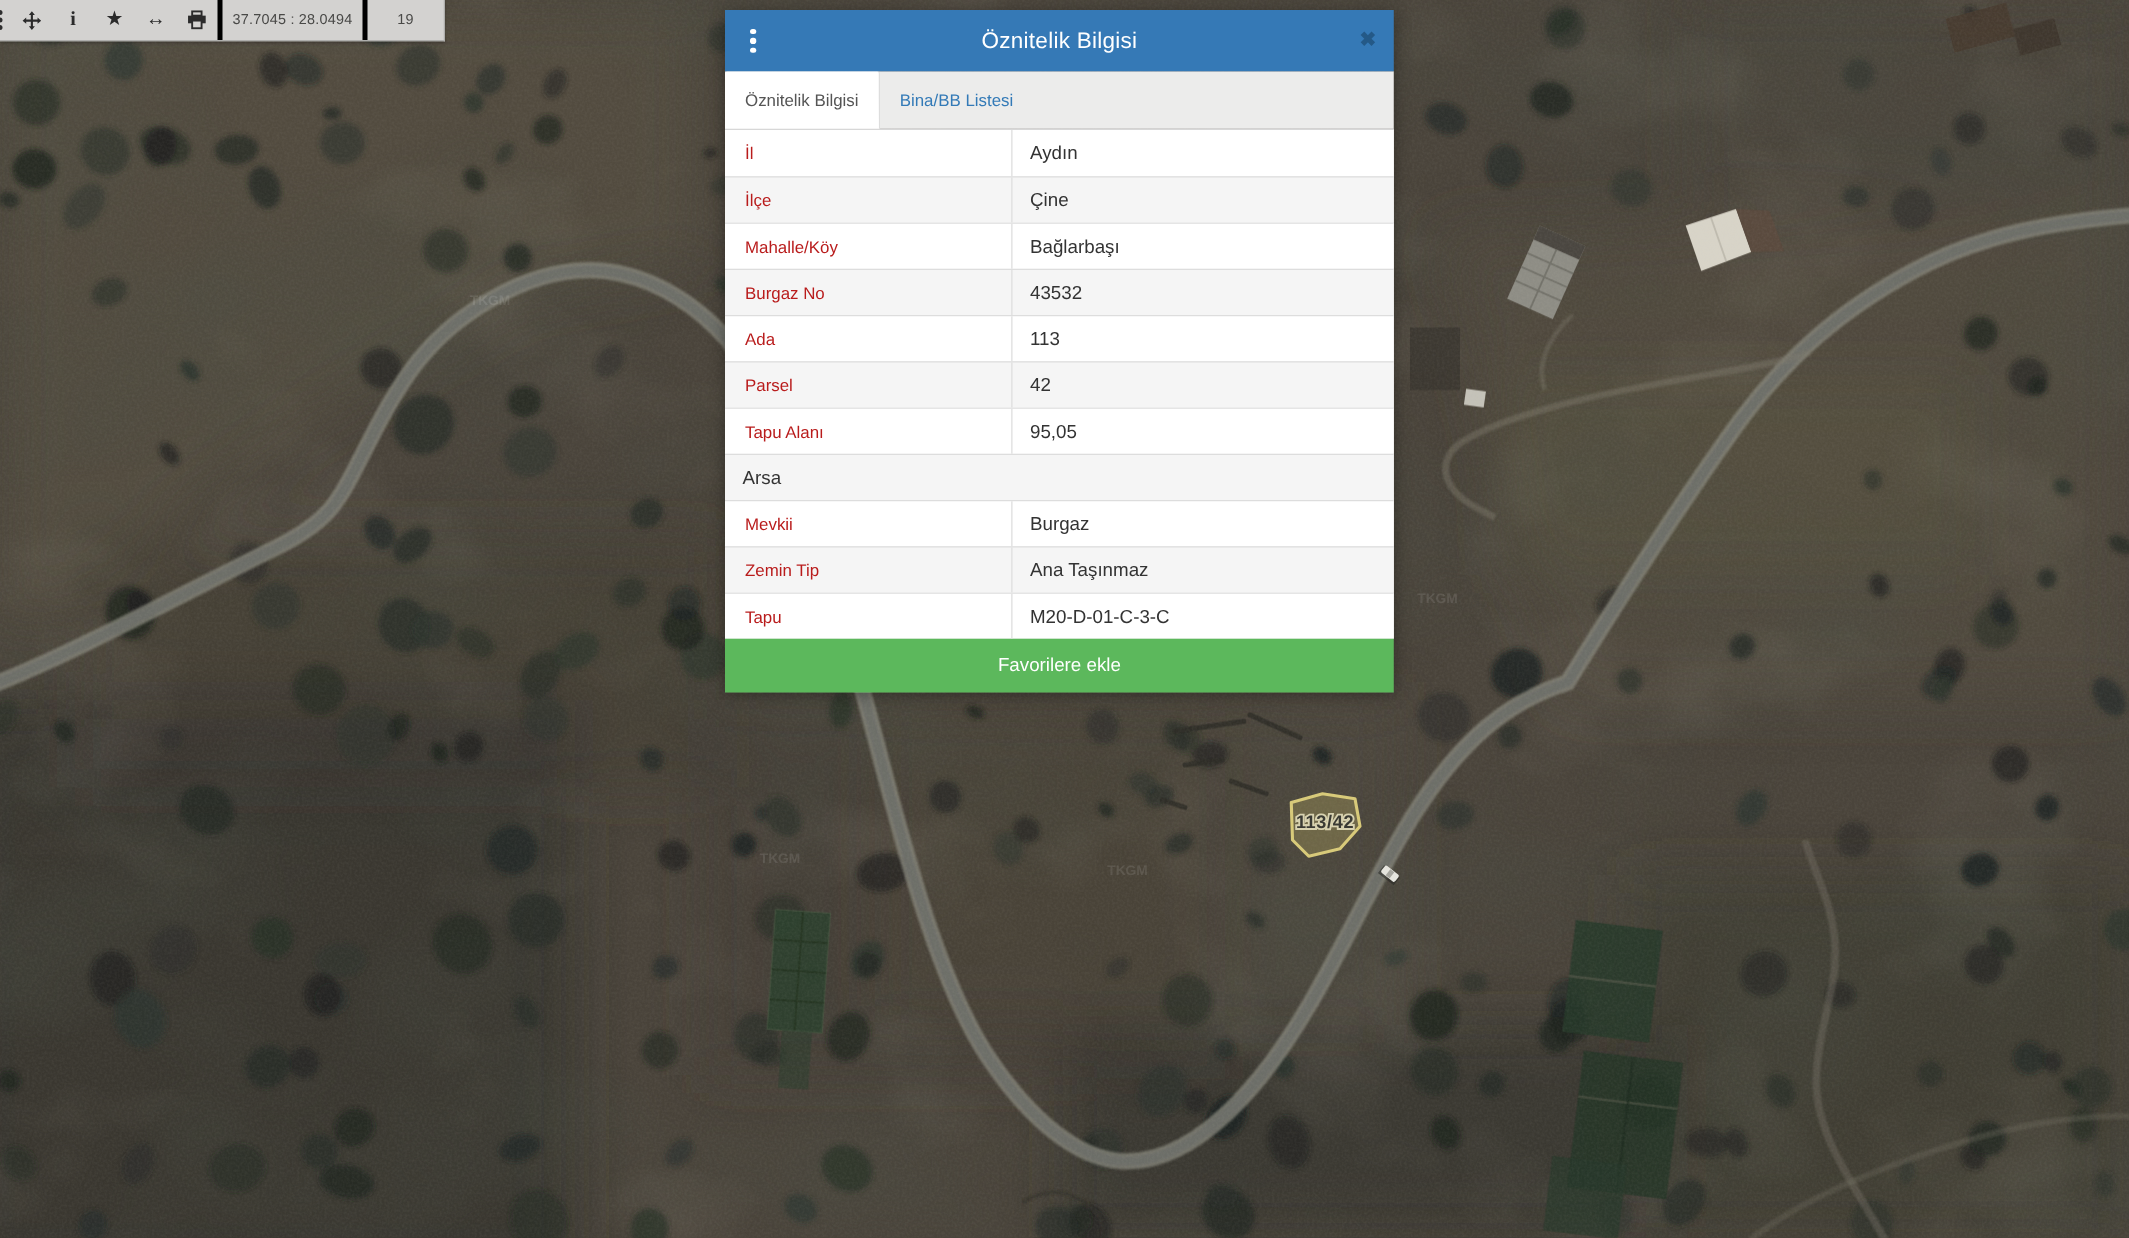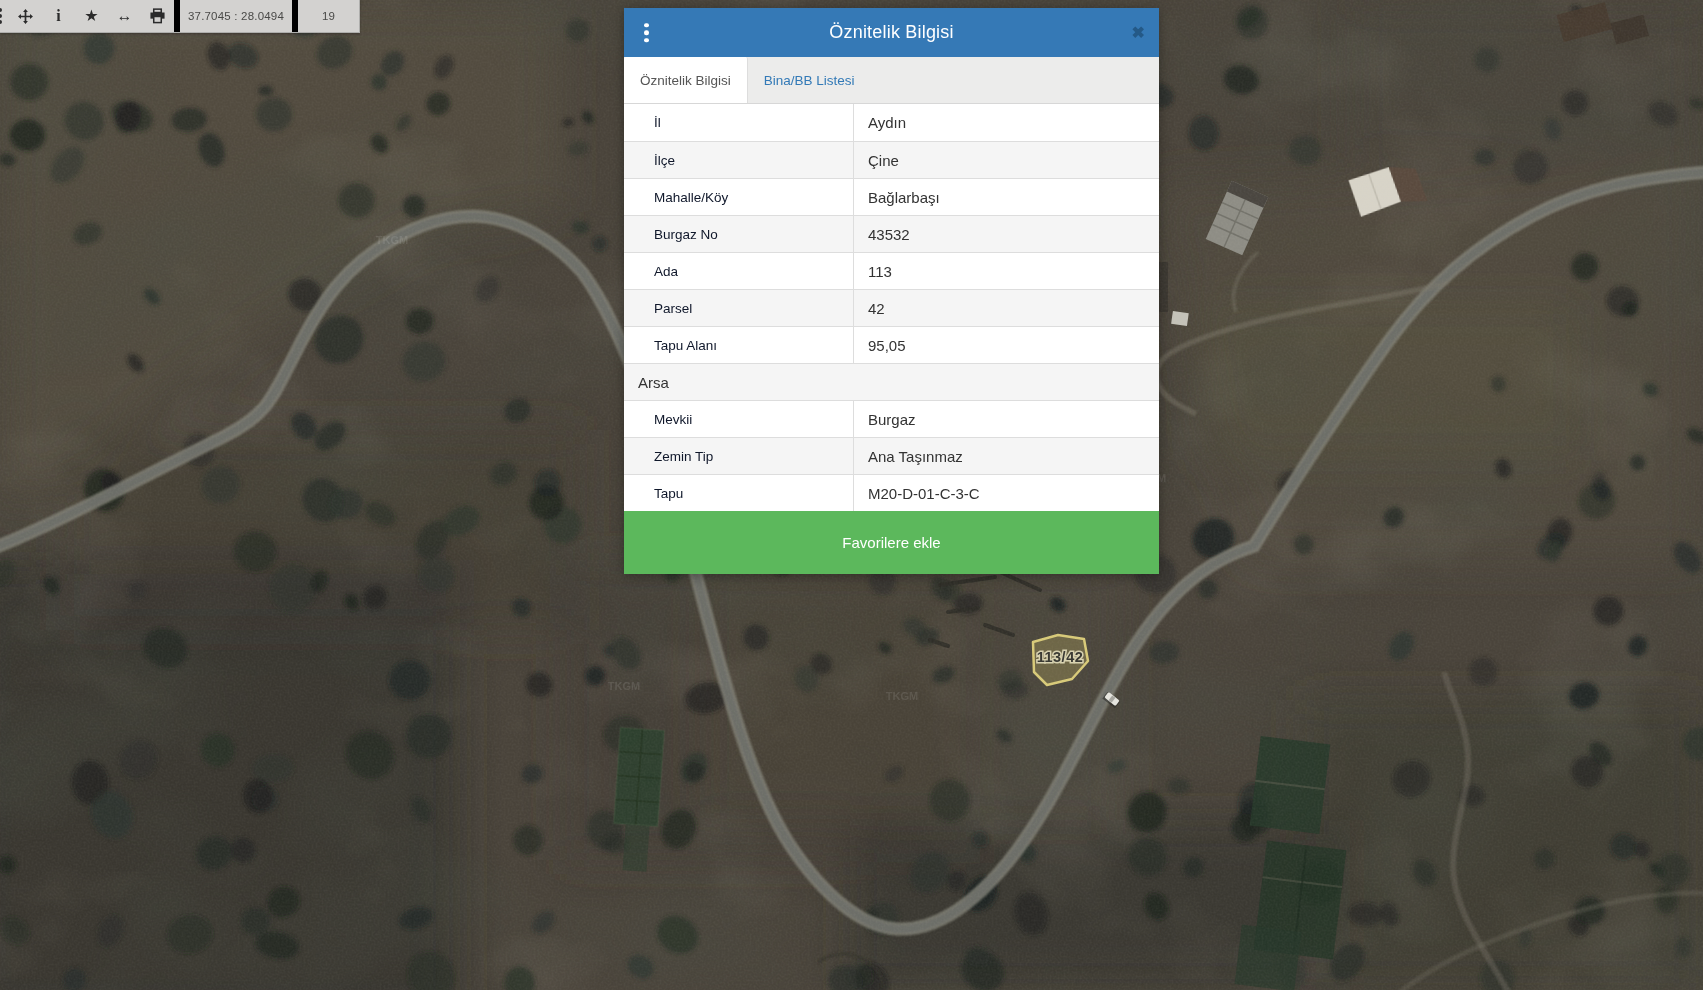--- a/index.html
+++ b/index.html
@@ -18,45 +18,45 @@
   }
   .tb-sliver{width:9px;display:flex;align-items:center;overflow:hidden}
   .tb-sliver .dots{display:flex;flex-direction:column;gap:2px;margin-left:-2px}
   .tb-sliver .dots i{width:4px;height:4px;border-radius:50%;background:#2e2e2e;display:block}
   .tb-btn{width:33px;display:flex;align-items:center;justify-content:center;color:#2b2b2b;cursor:pointer}
   .tb-btn svg{display:block}
   .tb-glyph{font-size:15px;line-height:1;color:#2b2b2b}
   .tb-glyph.star{font-size:16px}
   .tb-glyph.info{font-family:"Liberation Serif",serif;font-weight:bold;font-size:16px}
   .tb-glyph.arrows{font-weight:bold;font-size:16px}
-  .tb-box{display:flex;align-items:center;justify-content:center;border-left:6px solid #000000;
+  .tb-box{display:flex;align-items:center;justify-content:center;border-left:4px solid #000000;
     color:#494947;font-size:11.5px;letter-spacing:.2px;white-space:nowrap}
   .tb-box.coords{width:112px}
   .tb-box.zoom{width:61px}
 
   
-  .modal{position:absolute;left:624px;top:8px;width:535px;z-index:6;box-shadow:0 2px 12px rgba(0,0,0,.35)}
+  .modal{position:absolute;left:580px;top:8px;width:535px;z-index:6;box-shadow:0 2px 12px rgba(0,0,0,.35)}
   .modal-header{height:49px;background:#3579b6;position:relative;display:flex;align-items:center}
   .kebab{position:absolute;left:17px;top:50%;transform:translateY(-50%);
     display:flex;flex-direction:column;gap:3px;cursor:pointer;padding:3px}
   .kebab i{width:4.5px;height:4.5px;border-radius:50%;background:#fff;display:block}
   .modal-title{flex:1;text-align:center;color:#fff;font-size:18px;font-weight:500;letter-spacing:.2px}
   .close-btn{position:absolute;right:14px;top:50%;transform:translateY(-50%);
     color:#245987;font-size:16px;font-weight:bold;cursor:pointer;line-height:1}
   .tabs{height:46px;background:#ececeb;display:flex;align-items:stretch}
   .tab{padding:0 16px;display:flex;align-items:center;font-size:13.5px;color:#337ab7;cursor:pointer}
   .tab.active{background:#fff;color:#555;border-right:1px solid #ddd;border-radius:2px 2px 0 0;cursor:default}
   .tbody{background:#fff;border-top:1px solid #d7d7d7}
   .trow{display:flex;height:37px;background:#fff;box-sizing:border-box}
   .trow + .trow{border-top:1px solid #ddd}
   .trow:nth-child(even){background:#f5f5f5}
-  .tlabel{width:230px;box-sizing:border-box;padding-left:30px;display:flex;align-items:center;
-    font-size:13.5px;color:#0f172a;border-right:1px solid #ddd}
+  .tlabel{width:230px;box-sizing:border-box;padding-left:16px;display:flex;align-items:center;
+    font-size:13.5px;color:#b91c1c;border-right:1px solid #ddd}
   .tvalue{flex:1;padding-left:14px;display:flex;align-items:center;font-size:15px;color:#333}
-  .fav-btn{height:63px;background:#5cb85c;color:#fff;display:flex;align-items:center;justify-content:center;
+  .fav-btn{height:43px;background:#5cb85c;color:#fff;display:flex;align-items:center;justify-content:center;
     font-size:15px;cursor:pointer}
 </style>
 </head>
 <body>
 
 <svg id="map-svg" viewBox="0 0 1703 990" xmlns="http://www.w3.org/2000/svg">
   <defs>
     <filter id="patchBlur" x="-20%" y="-20%" width="140%" height="140%">
         <feGaussianBlur stdDeviation="22"></feGaussianBlur>
       </filter>

